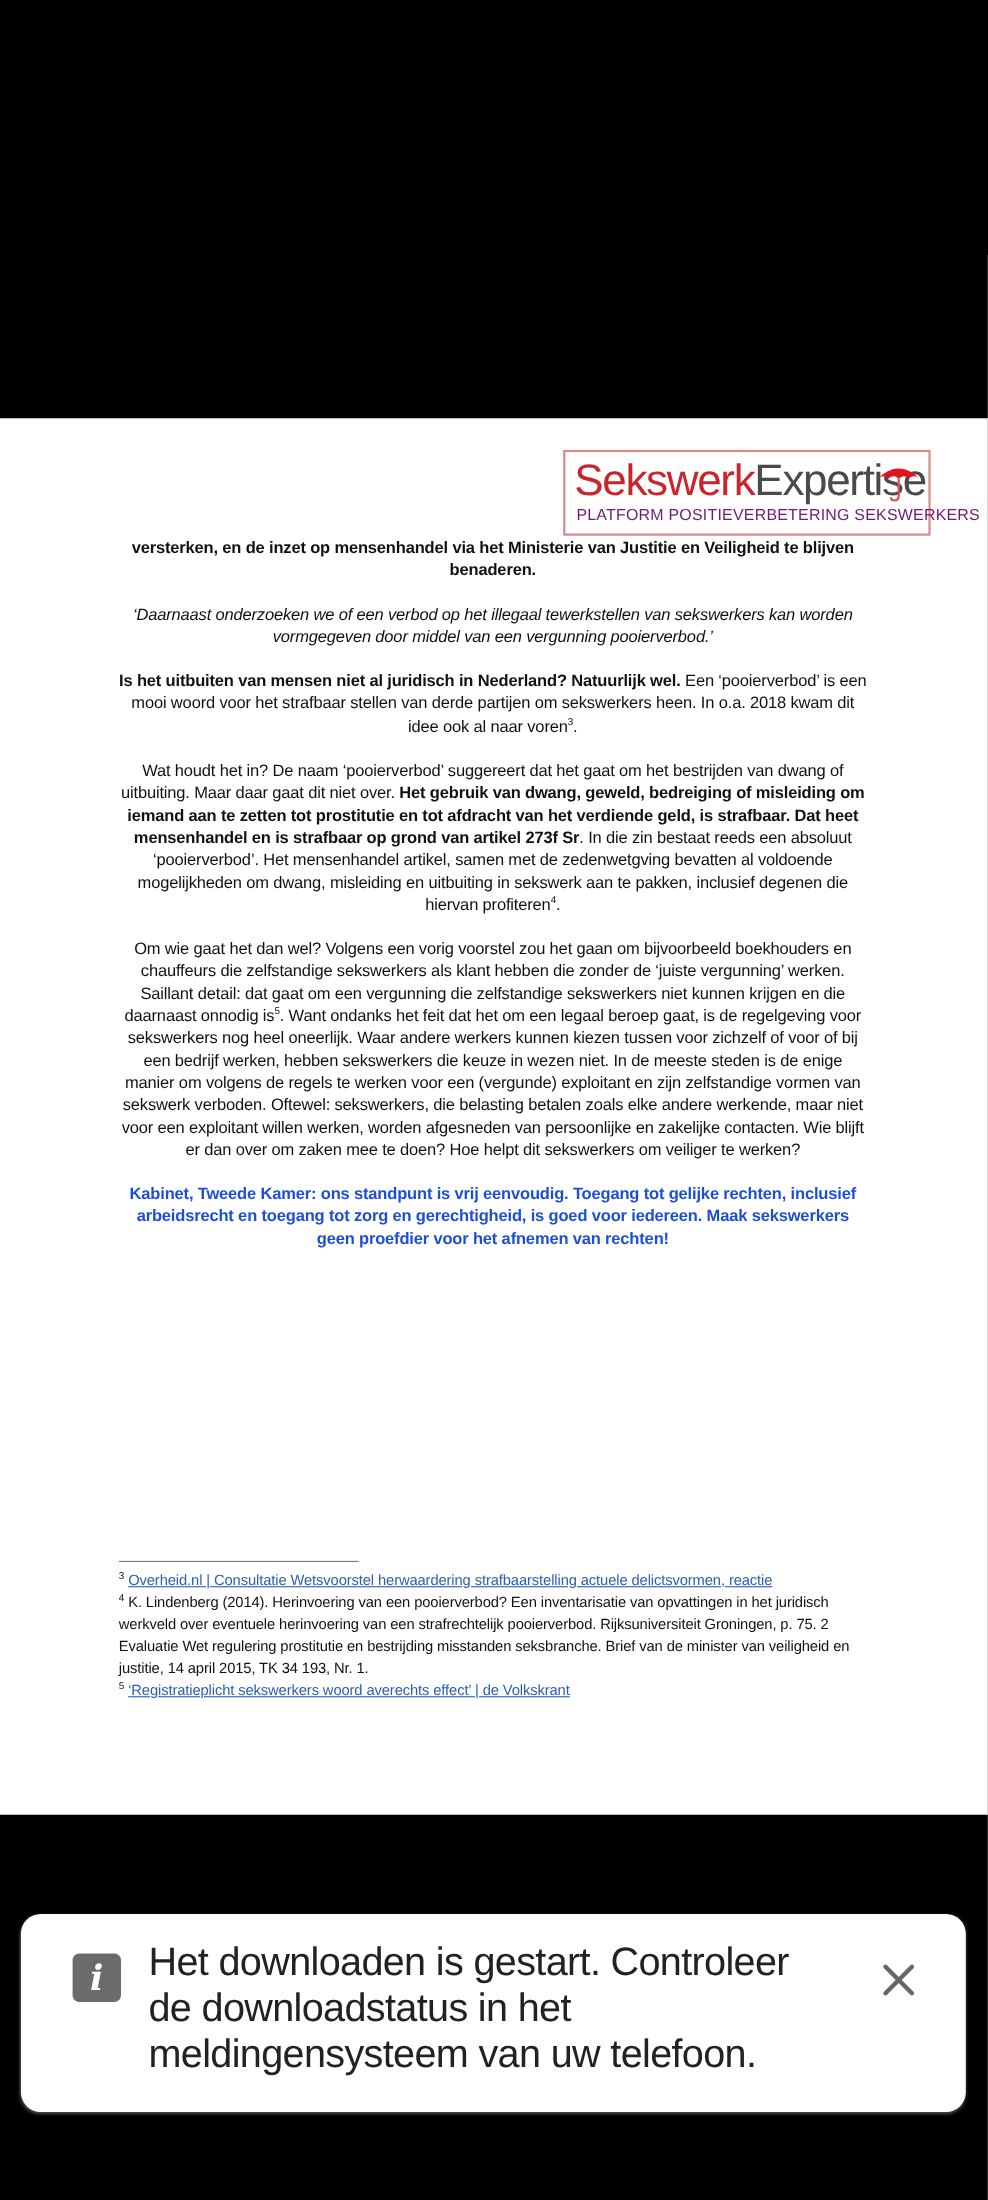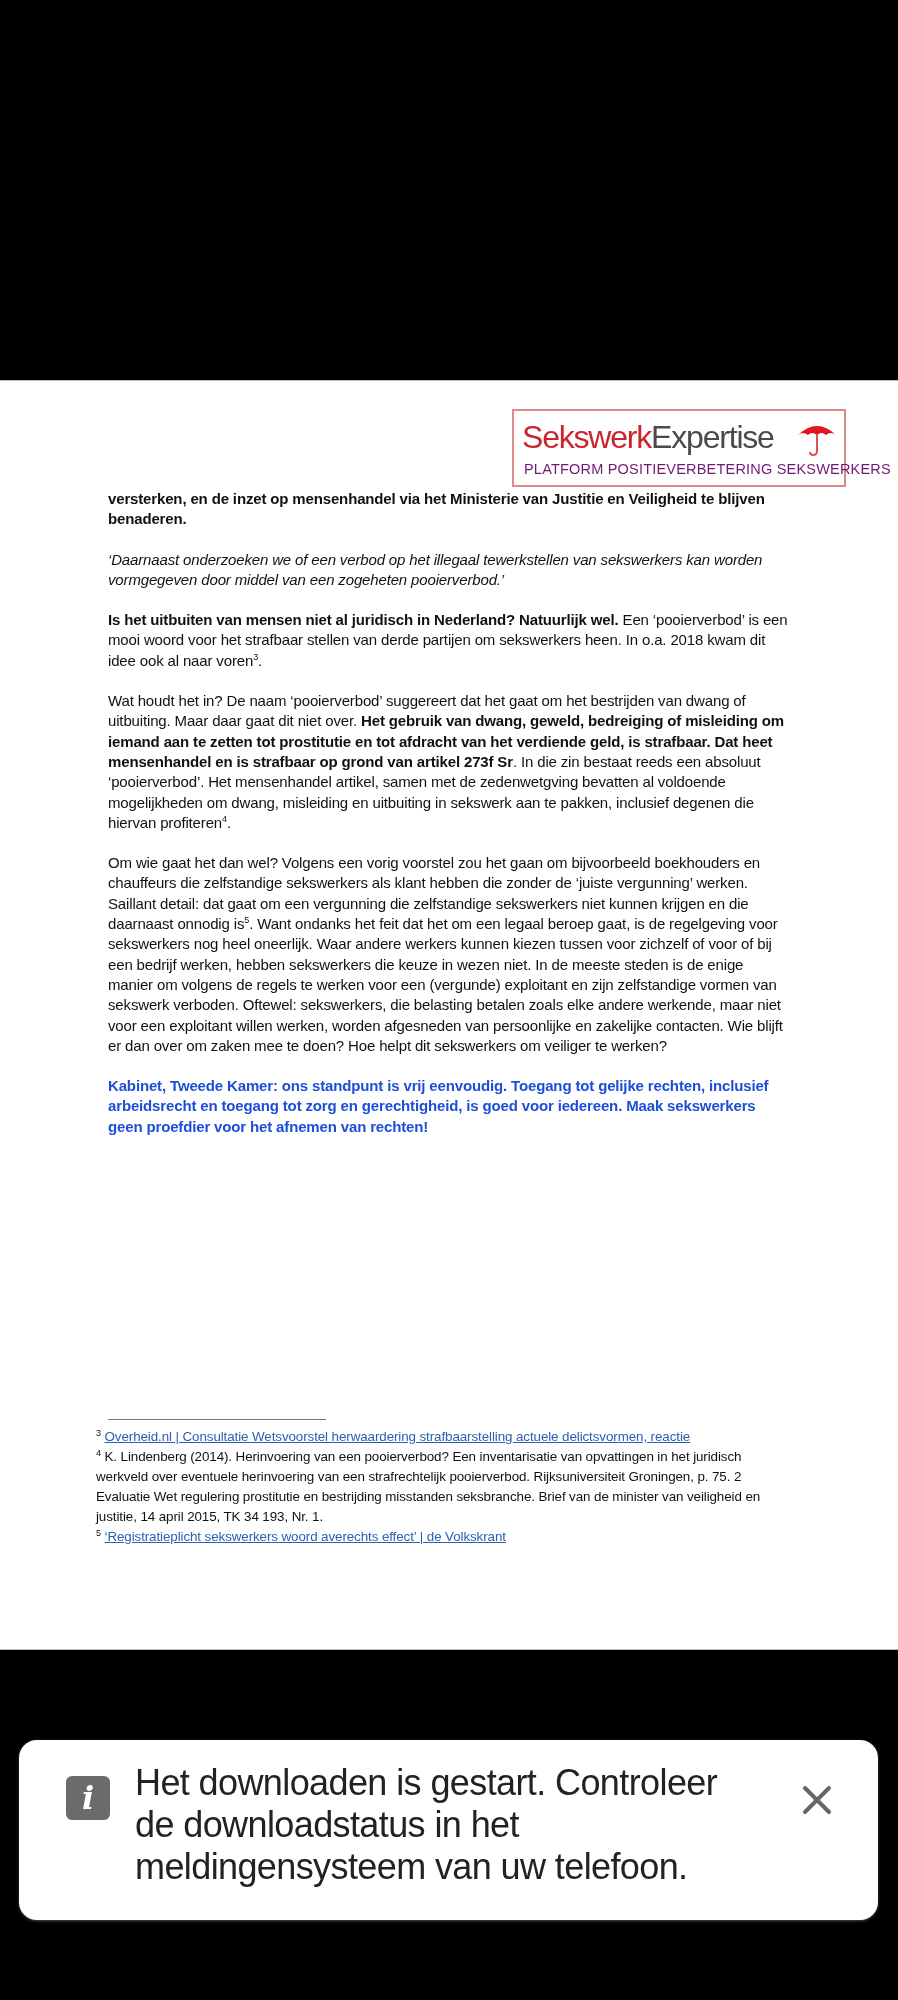--- a/index.html
+++ b/index.html
@@ -1,31 +1,31 @@
 <!DOCTYPE html>
 <html><head>
 <meta charset="utf-8">
 <style>
   html, body { margin:0; padding:0; }
   body { width:898px; height:2000px; background:#000; position:relative; overflow:hidden; font-family:"Liberation Sans", sans-serif; }
   .page { position:absolute; left:0; top:380px; width:898px; height:1270px; background:#fff; border-top:1px solid #bdbdbd; border-bottom:1px solid #bdbdbd; box-sizing:border-box; }
   .logo { position:absolute; left:512px; top:28px; width:334px; height:78px; border:2px solid #d98a8a; box-sizing:border-box; background:#fff; }
-  .logo-title { position:absolute; left:8px; top:2px; font-size:32px; letter-spacing:-1.2px; line-height:48px; white-space:nowrap; font-family:"Liberation Sans", sans-serif; }
+  .logo-title { position:absolute; left:8px; top:2px; font-size:40px; letter-spacing:-1.2px; line-height:48px; white-space:nowrap; font-family:"Liberation Sans", sans-serif; }
   .logo-title .a { color:#c8262c; }
   .logo-title .b { color:#4a4a4a; }
   .logo-sub { position:absolute; left:10px; top:50px; font-size:14.5px; letter-spacing:0.2px; color:#701a75; white-space:nowrap; }
   .umbrella { position:absolute; right:6px; top:10px; width:42px; height:36px; }
   .doc { position:absolute; left:108px; top:108px; width:680px; font-size:15px; line-height:20.3px; color:#111; font-family:"Liberation Sans", sans-serif; letter-spacing:-0.15px; }
-  .doc p { margin:0 0 20px 0; }
+  .doc p { margin:0 0 20px 0;text-align:center; }
   .doc .b { font-weight:bold; }
   .doc .i { font-style:italic; }
   .doc .red { color:#1d4ed8; font-weight:bold; }
   sup { font-size:9px; line-height:0; vertical-align:super; }
   .fn-rule { position:absolute; left:108px; top:1038px; width:218px; height:1px; background:#777; }
-  .footnotes { position:absolute; left:96px; top:1046px; width:680px; font-size:13.4px; line-height:20px; color:#111; letter-spacing:-0.1px; }
+  .footnotes { position:absolute; left:108px; top:1046px; width:680px; font-size:13.4px; line-height:20px; color:#111; letter-spacing:-0.1px; }
   .footnotes a { color:#2b5fb4; text-decoration:underline; }
   .footnotes .row { margin:0; }
   .toast { position:absolute; left:19px; top:1740px; width:859px; height:180px; background:#fff; border-radius:18px; box-shadow:0 1px 3px rgba(255,255,255,0.3); }
   .info-icon { position:absolute; left:47px; top:36px; width:44px; height:44px; background:#6b6b6b; border-radius:6px; }
   .info-icon span { position:absolute; left:0; top:0; width:44px; height:44px; color:#fff; font-style:italic; font-weight:bold; font-size:32px; line-height:44px; text-align:center; font-family:"DejaVu Serif", serif; }
   .toast-msg { position:absolute; left:116px; top:22px; width:620px; font-size:36px; line-height:42px; color:#222; letter-spacing:-0.6px; font-family:"Liberation Sans", sans-serif; }
   .toast-close { position:absolute; left:776px; top:38px; width:44px; height:44px; cursor:pointer; }
 </style>
 </head>
 <body>
@@ -35,21 +35,21 @@
     <div class="logo-title"><span class="a">Sekswerk</span><span class="b">Expertise</span></div>
     <svg class="umbrella" viewBox="0 0 42 36">
       <path d="M2 14 Q21 -4 40 14 Q35 10 30 14 Q26 10 21 14 Q16 10 12 14 Q7 10 2 14 Z" fill="#e0151e"></path>
       <path d="M21 13 L21 30 Q21 34 17 34 Q14 34 14 31" stroke="#d9524f" stroke-width="2" fill="none"></path>
     </svg>
     <div class="logo-sub">PLATFORM POSITIEVERBETERING SEKSWERKERS</div>
   </div>
 
   <div class="doc">
     <p class="b">versterken, en de inzet op mensenhandel via het Ministerie van Justitie en Veiligheid te blijven benaderen.</p>
-    <p class="i">‘Daarnaast onderzoeken we of een verbod op het illegaal tewerkstellen van sekswerkers kan worden vormgegeven door middel van een zogeheten pooierverbod.’</p>
+    <p class="i">‘Daarnaast onderzoeken we of een verbod op het illegaal tewerkstellen van sekswerkers kan worden vormgegeven door middel van een vergunning pooierverbod.’</p>
     <p><span class="b">Is het uitbuiten van mensen niet al juridisch in Nederland? Natuurlijk wel.</span><span> Een ‘pooierverbod’ is een mooi woord voor het strafbaar stellen van derde partijen om sekswerkers heen. In o.a. 2018 kwam dit idee ook al naar voren</span><sup>3</sup><span>.</span></p>
     <p><span>Wat houdt het in? De naam ‘pooierverbod’ suggereert dat het gaat om het bestrijden van dwang of uitbuiting. Maar daar gaat dit niet over. </span><span class="b">Het gebruik van dwang, geweld, bedreiging of misleiding om iemand aan te zetten tot prostitutie en tot afdracht van het verdiende geld, is strafbaar. Dat heet mensenhandel en is strafbaar op grond van artikel 273f Sr</span><span>. In die zin bestaat reeds een absoluut ‘pooierverbod’. Het mensenhandel artikel, samen met de zedenwetgving bevatten al voldoende mogelijkheden om dwang, misleiding en uitbuiting in sekswerk aan te pakken, inclusief degenen die hiervan profiteren</span><sup>4</sup><span>.</span></p>
     <p><span>Om wie gaat het dan wel? Volgens een vorig voorstel zou het gaan om bijvoorbeeld boekhouders en chauffeurs die zelfstandige sekswerkers als klant hebben die zonder de ‘juiste vergunning’ werken. Saillant detail: dat gaat om een vergunning die zelfstandige sekswerkers niet kunnen krijgen en die daarnaast onnodig is</span><sup>5</sup><span>. Want ondanks het feit dat het om een legaal beroep gaat, is de regelgeving voor sekswerkers nog heel oneerlijk. Waar andere werkers kunnen kiezen tussen voor zichzelf of voor of bij een bedrijf werken, hebben sekswerkers die keuze in wezen niet. In de meeste steden is de enige manier om volgens de regels te werken voor een (vergunde) exploitant en zijn zelfstandige vormen van sekswerk verboden. Oftewel: sekswerkers, die belasting betalen zoals elke andere werkende, maar niet voor een exploitant willen werken, worden afgesneden van persoonlijke en zakelijke contacten. Wie blijft er dan over om zaken mee te doen? Hoe helpt dit sekswerkers om veiliger te werken?</span></p>
     <p class="red">Kabinet, Tweede Kamer: ons standpunt is vrij eenvoudig. Toegang tot gelijke rechten, inclusief arbeidsrecht en toegang tot zorg en gerechtigheid, is goed voor iedereen. Maak sekswerkers geen proefdier voor het afnemen van rechten!</p>
   </div>
 
   <div class="fn-rule"></div>
   <div class="footnotes">
     <p class="row"><sup>3</sup> <a>Overheid.nl | Consultatie Wetsvoorstel herwaardering strafbaarstelling actuele delictsvormen, reactie</a></p>
     <p class="row"><sup>4</sup><span> K. Lindenberg (2014). Herinvoering van een pooierverbod? Een inventarisatie van opvattingen in het juridisch werkveld over eventuele herinvoering van een strafrechtelijk pooierverbod. Rijksuniversiteit Groningen, p. 75. 2 Evaluatie Wet regulering prostitutie en bestrijding misstanden seksbranche. Brief van de minister van veiligheid en justitie, 14 april 2015, TK 34 193, Nr. 1.</span></p>

